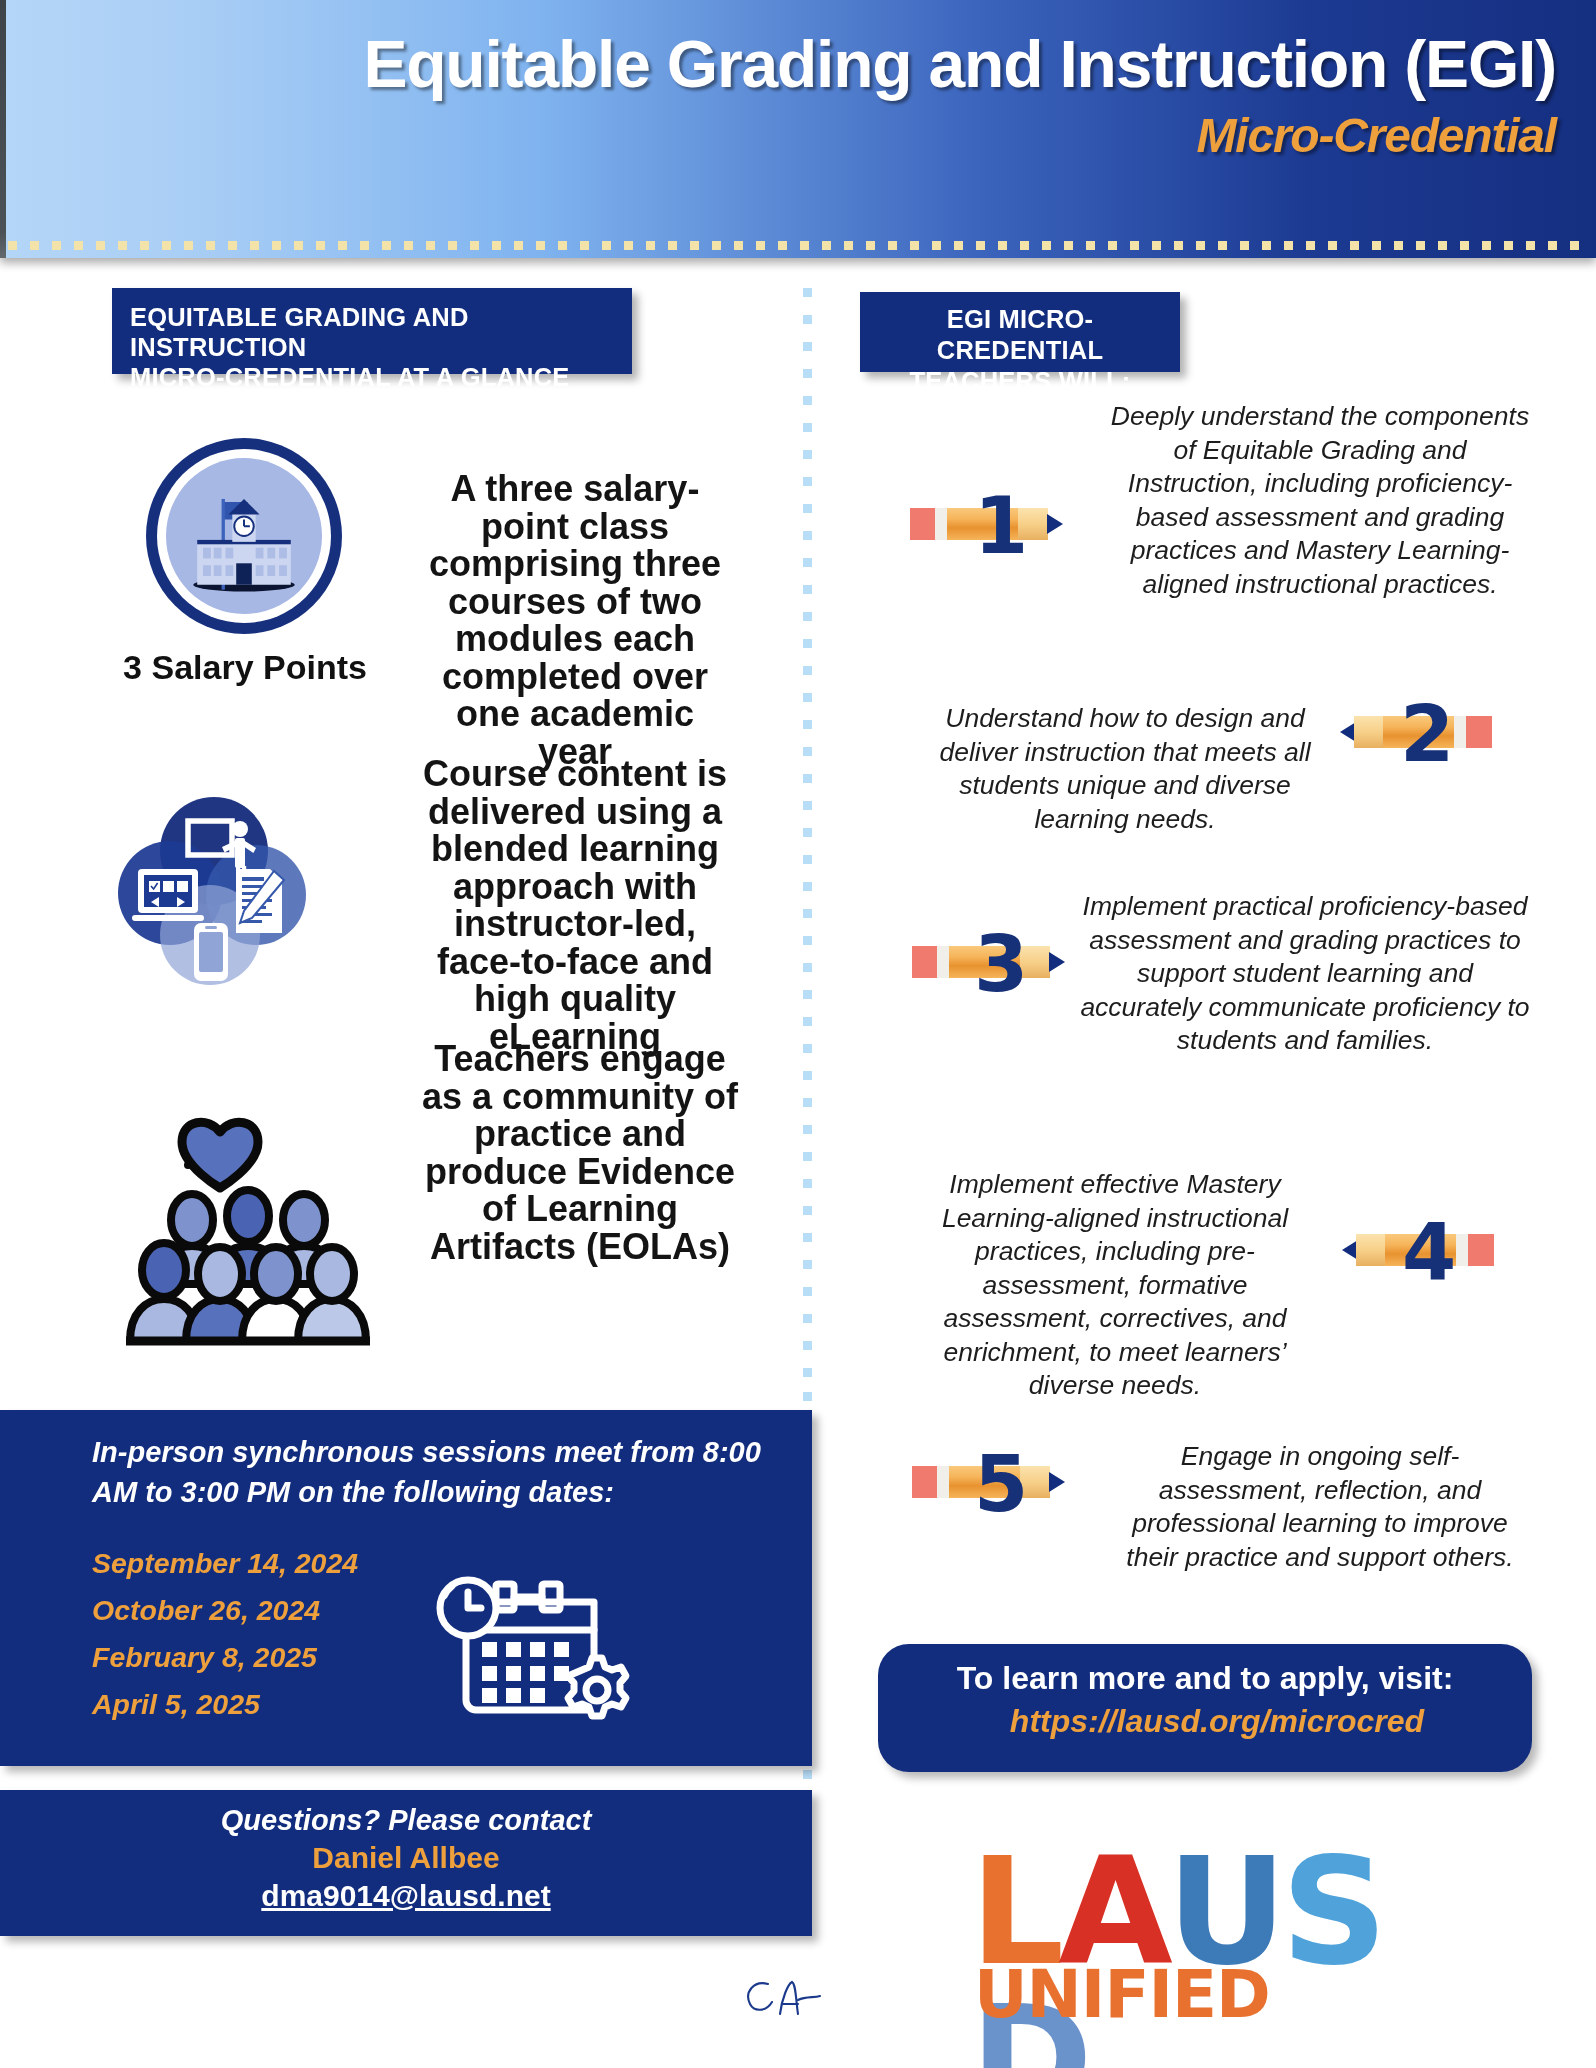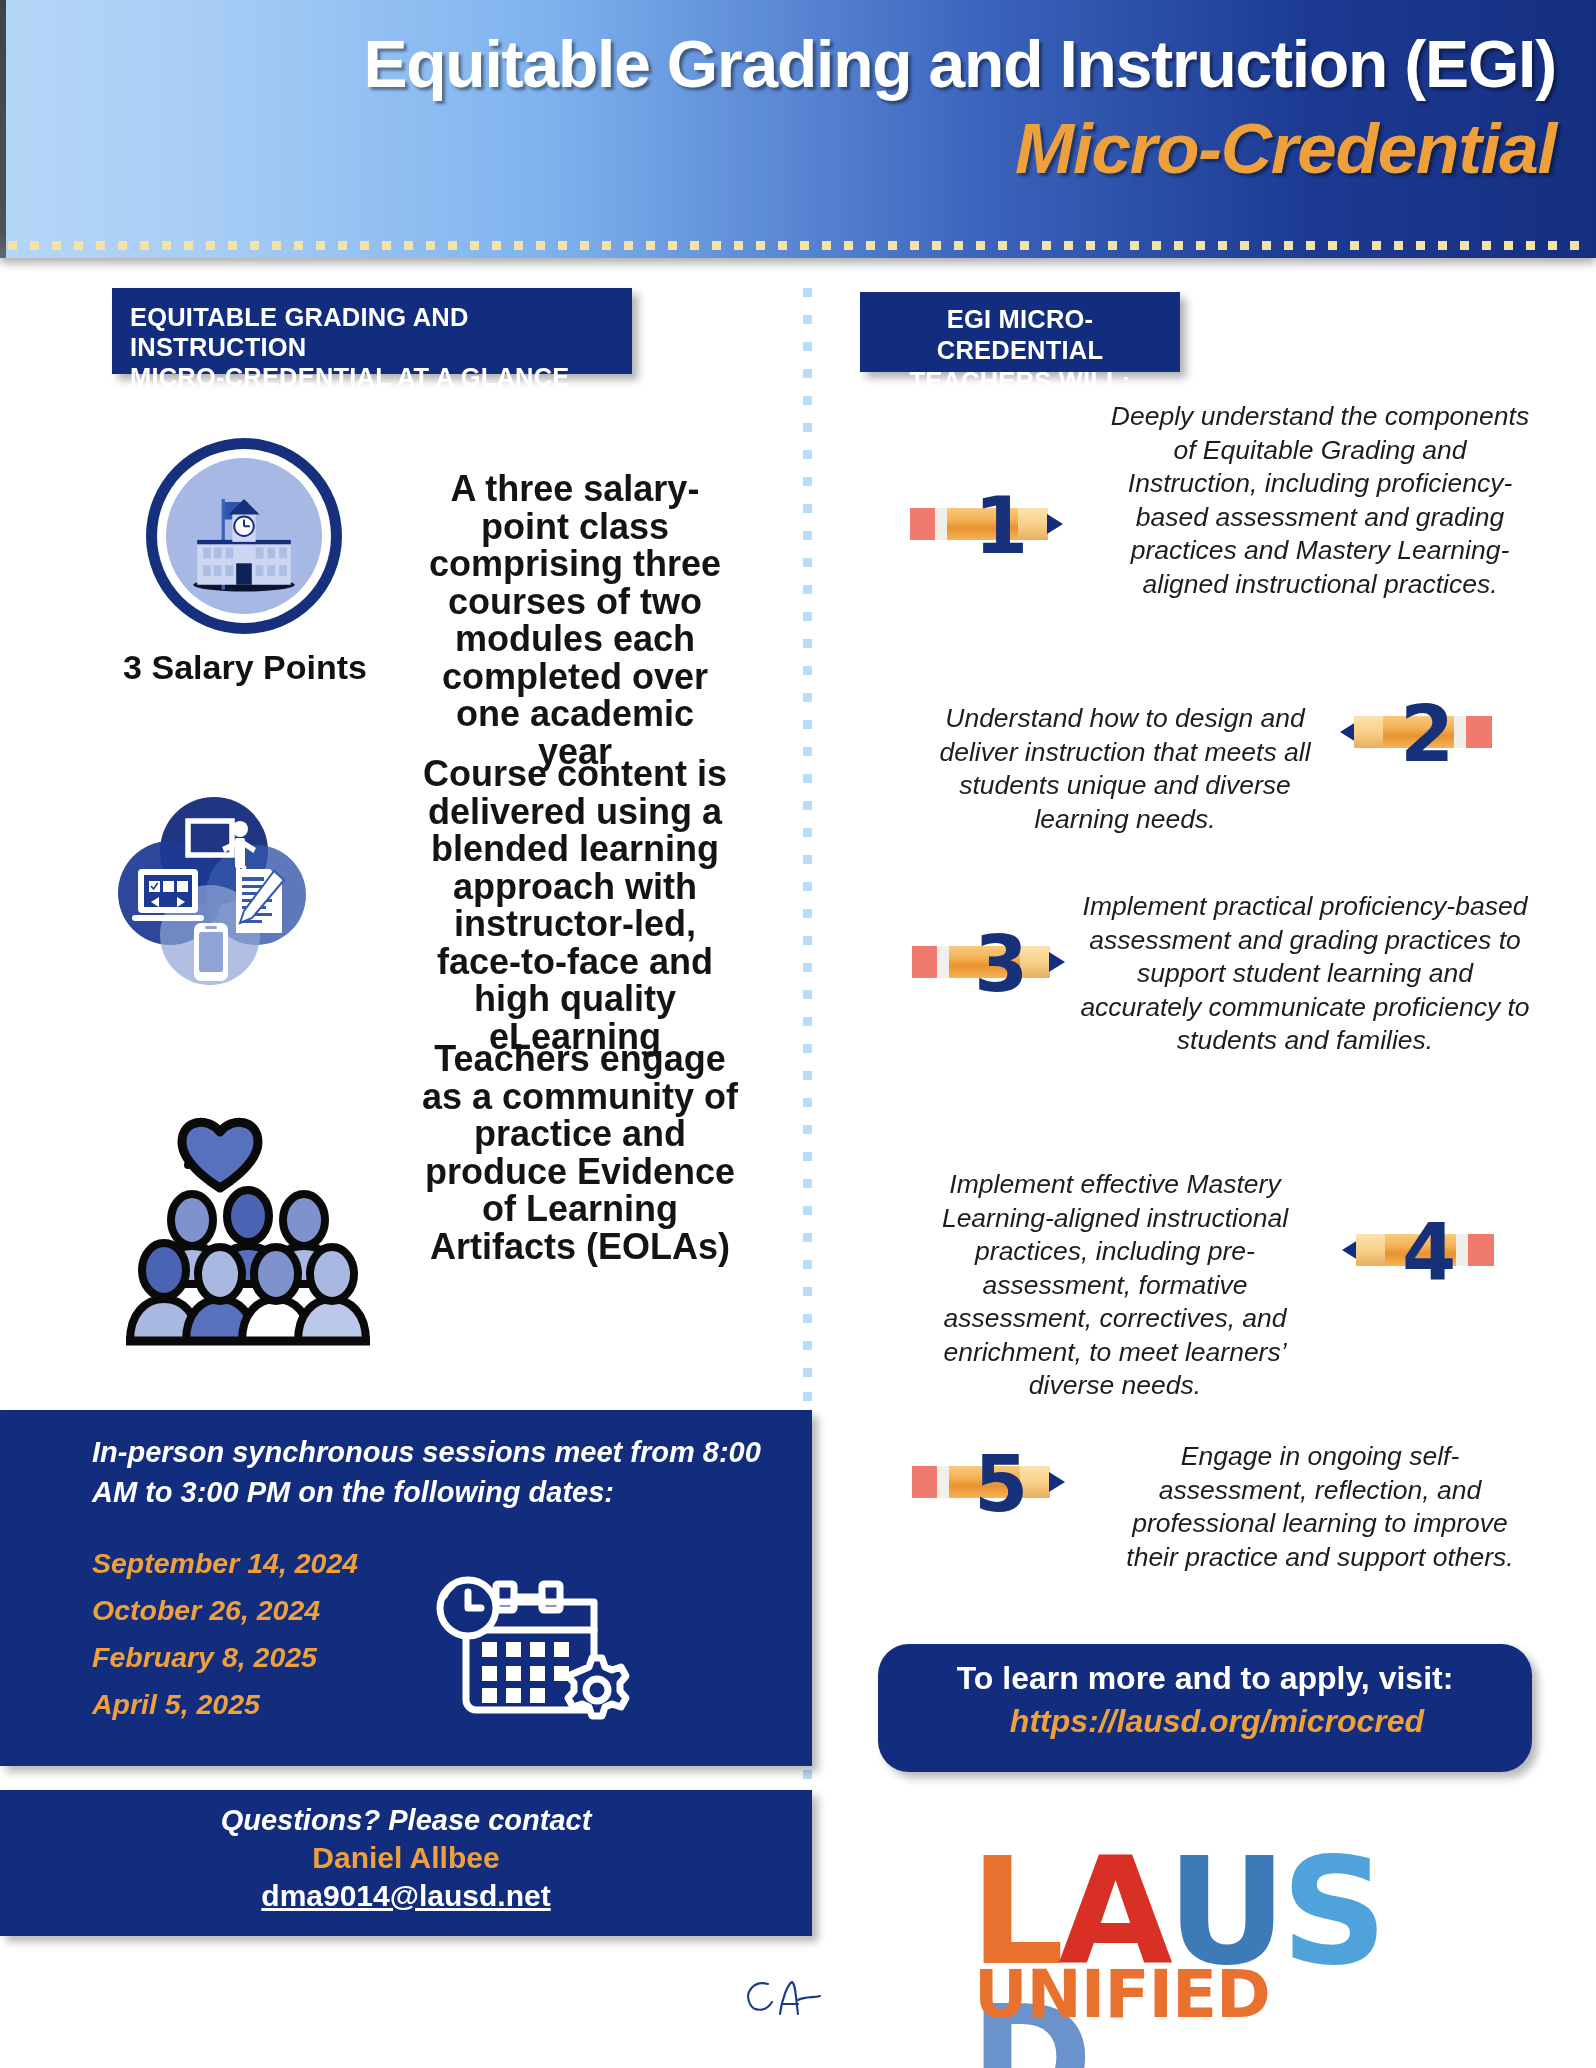--- a/index.html
+++ b/index.html
@@ -27,21 +27,21 @@
     position: absolute; left: 0; top: 26px; width: 1556px;
     text-align: right;
     font-size: 66px; font-weight: bold; color: #ffffff;
     letter-spacing: -1.2px;
     text-shadow: 3px 3px 3px rgba(0,0,0,0.42);
     white-space: nowrap;
   }
   #header-title-2 {
     position: absolute; left: 0; top: 108px; width: 1556px;
     text-align: right;
-    font-size: 71px; font-weight: bold; font-style: italic; color: #eda03c;
+    font-size: 48px; font-weight: bold; font-style: italic; color: #eda03c;
     letter-spacing: -1.2px;
     text-shadow: 3px 3px 3px rgba(0,0,0,0.40);
     white-space: nowrap;
     padding-left: 13px;
   }
   #header-dots {
     position: absolute; left: 8px; bottom: 8px; width: 1584px; height: 9px;
     background-image: repeating-linear-gradient(to right,
       #f3e3a8 0px, #f3e3a8 9px, transparent 9px, transparent 22px);
   }

